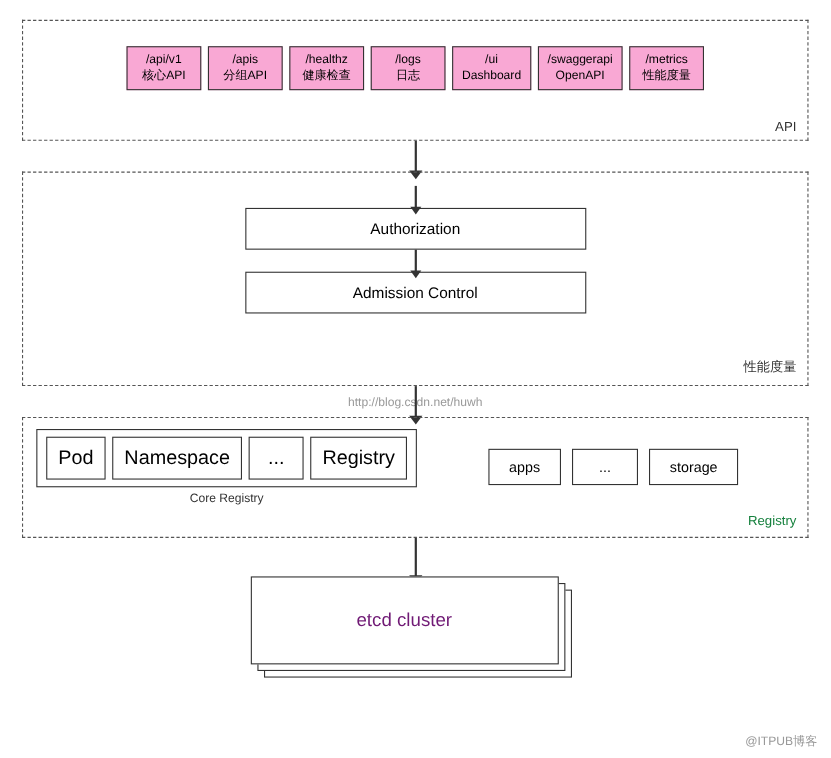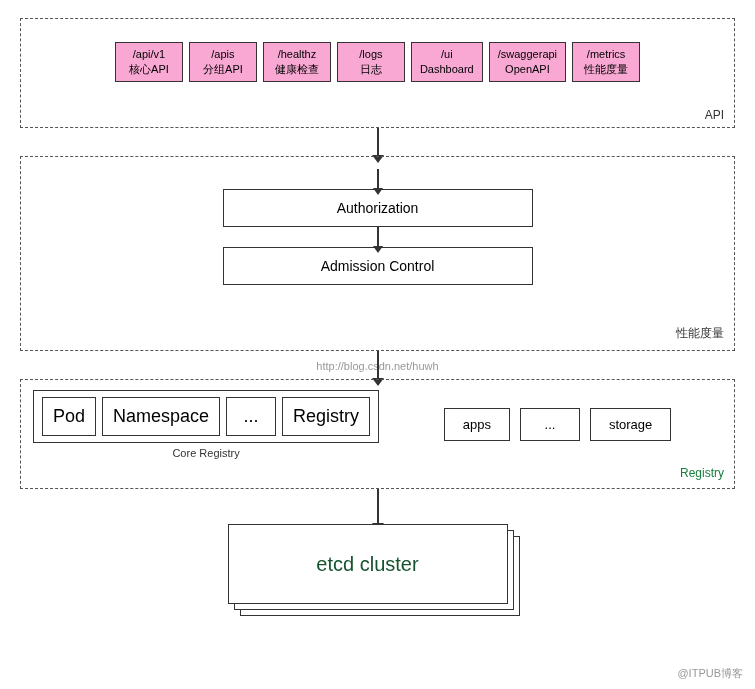--- a/index.html
+++ b/index.html
@@ -280,22 +280,22 @@
       position: absolute;
       top: 0;
       left: 0;
       width: 280px;
       height: 80px;
       border: 1.5px solid #333;
       background: #fff;
       display: flex;
       align-items: center;
       justify-content: center;
-      font-size: 20px;
-      color: #14532d;
+      font-size: 17px;
+      color: #701a75;
     }
 
     .copyright {
       position: absolute;
       bottom: 8px;
       right: 12px;
       font-size: 11px;
       color: #999;
       margin-top: 16px;
     }

